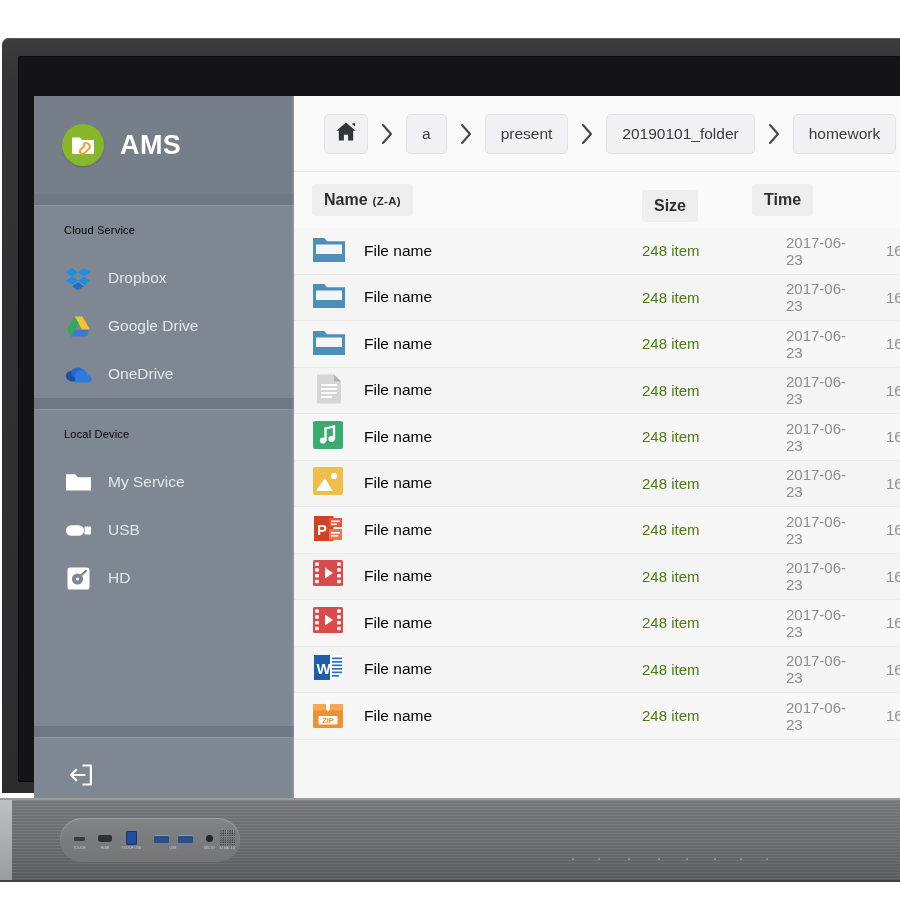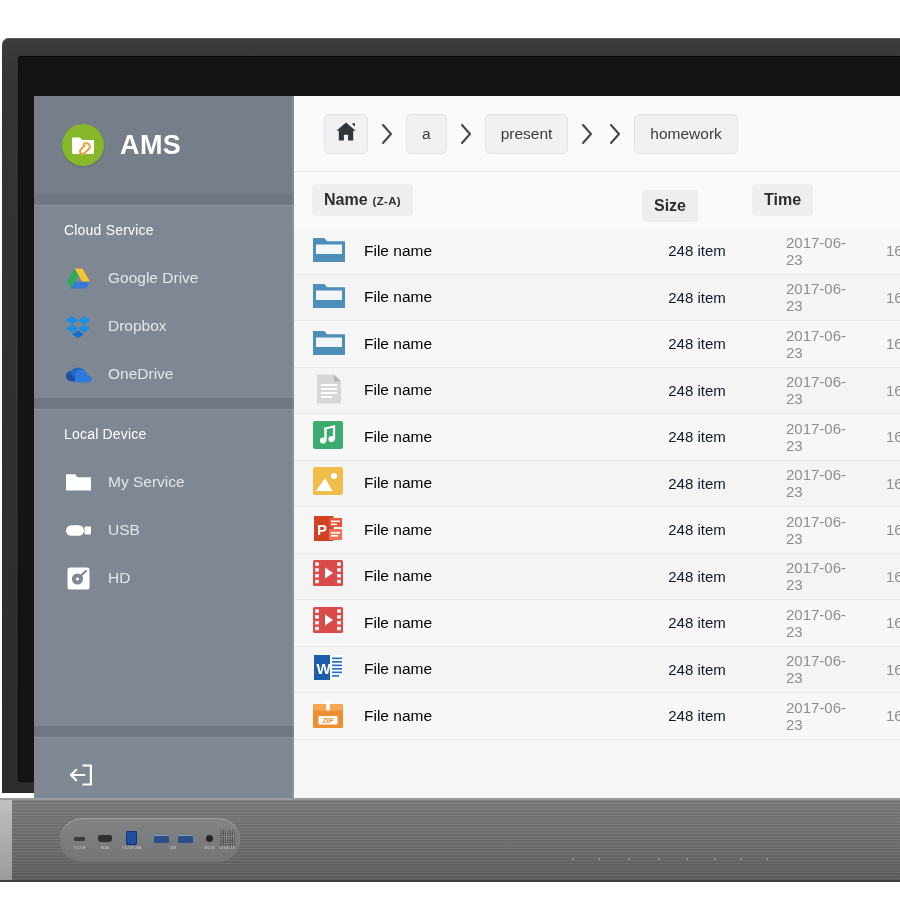--- a/index.html
+++ b/index.html
@@ -113,21 +113,21 @@
   .sb-row {
     height: 48px; display: flex; align-items: center; gap: 16px;
     padding-left: 30px; font-size: 15.5px; color: #e4e7ea;
   }
   .sb-row .ico { width: 28px; flex: 0 0 28px; display:flex; align-items:center; justify-content:center; }
   .sb-recent { background: #858d98; height: 50px; }
   .sb-divider { height: 11px; background: #6f7783; }
   .sb-hairline { height: 1px; background: rgba(255,255,255,.12); }
   .sb-head {
     height: 48px; display: flex; align-items: center; padding-left: 30px;
-    font-size: 14px; color: #ffffff; letter-spacing: .2px; text-align: center;
+    font-size: 11px; color: #000000; letter-spacing: .2px; text-align: center;
   }
   .sb-spacer { flex: 1 1 auto; background:#7f8792; }
   .sb-foot {
     height: 78px; display:flex; align-items:center; padding-left: 34px;
     background: #7f8792;
   }
 
   
   .sb-edge { position:absolute; right:0; top:0; bottom:0; width:2px; background: rgba(255,255,255,.10); }
 
@@ -173,21 +173,21 @@
   .rows { flex: 1 1 auto; overflow: hidden; background:#f6f6f7; }
   .row {
     height: 46.5px; display: flex; align-items: center;
     border-bottom: 1px solid #e9e9eb;
     background: #f7f7f8;
     padding-left: 18px;
   }
   .row:nth-child(even) { background: #f4f4f5; }
   .cell-name { width: 330px; flex: 0 0 330px; display:flex; align-items:center; gap: 18px; }
   .fn { font-size: 15.5px; color: #000000; }
-  .cell-size { width: 110px; flex: 0 0 110px; font-size: 15px; color: #0f172a; text-align: center; }
+  .cell-size { width: 110px; flex: 0 0 110px; font-size: 15px; color: #4d7c0f; text-align: left; }
   .cell-date { width: 108px; flex: 0 0 108px; font-size: 15px; color: #8d8d92; padding-left: 34px; }
   .cell-time { flex: 0 0 auto; font-size: 15px; color: #8d8d92; padding-left: 26px; }
 
   .ficon { width: 34px; height: 34px; flex: 0 0 34px; position: relative; }
 </style>
 </head>
 <body>
 
 <div id="photo">
 
@@ -212,43 +212,43 @@
               </svg>
             </div>
             <div class="brand-title">AMS</div>
           </div>
 
 
           <div class="sb-divider"></div>
           <div class="sb-hairline"></div>
 
           <div class="sb-head">Cloud Service</div>
-
-          <div class="sb-row">
-            <span class="ico">
-              <svg width="25" height="23" viewBox="0 0 25 23" aria-hidden="true">
-                <path d="M8.6 1.5h7.8l7.6 13.2h-7.8z" fill="#f5c531"></path>
-                <path d="M8.6 1.5 1 14.7l3.9 6.8 7.6-13.2z" fill="#2fa95a"></path>
-                <path d="M4.9 21.5h15.3l3.8-6.8H8.8z" fill="#3b79d8"></path>
-              </svg>
-            </span>
-            <span>Google Drive</span>
-          </div>
 
           <div class="sb-row">
             <span class="ico">
               <svg width="26" height="24" viewBox="0 0 26 24" aria-hidden="true">
                 <path d="M6.9 2 .9 6.2l6 4.2 6.1-4.2z" fill="#1a8fe8"></path>
                 <path d="M19.1 2l-6.1 4.2 6.1 4.2 6-4.2z" fill="#1a8fe8"></path>
                 <path d="M.9 14.6l6 4.2 6.1-4.2-6.1-4.2z" fill="#1a8fe8"></path>
                 <path d="M25.1 14.6l-6-4.2-6.1 4.2 6.1 4.2z" fill="#1a8fe8"></path>
                 <path d="M7.1 20.2l5.9 4 5.9-4-5.9-3.9z" fill="#1470cf"></path>
               </svg>
             </span>
             <span>Dropbox</span>
+          </div>
+
+          <div class="sb-row">
+            <span class="ico">
+              <svg width="25" height="23" viewBox="0 0 25 23" aria-hidden="true">
+                <path d="M8.6 1.5h7.8l7.6 13.2h-7.8z" fill="#f5c531"></path>
+                <path d="M8.6 1.5 1 14.7l3.9 6.8 7.6-13.2z" fill="#2fa95a"></path>
+                <path d="M4.9 21.5h15.3l3.8-6.8H8.8z" fill="#3b79d8"></path>
+              </svg>
+            </span>
+            <span>Google Drive</span>
           </div>
 
           <div class="sb-row">
             <span class="ico">
               <svg width="27" height="19" viewBox="0 0 27 19" aria-hidden="true">
                 <ellipse cx="8" cy="11" rx="7.2" ry="5.6" fill="#1c4fa1"></ellipse>
                 <ellipse cx="13" cy="8" rx="7" ry="5.4" fill="#2668c9"></ellipse>
                 <path d="M10 17.5h12.6c2.4 0 4-1.6 4-3.6s-1.8-3.6-4-3.6c-.4-3.3-3-5.6-6.2-5.6-3 0-5.4 2-6.2 4.6z" fill="#2f7bdd"></path>
               </svg>
             </span>
@@ -333,20 +333,21 @@
                   <path d="M3 2l8 9-8 9" fill="none" stroke="#44474b" stroke-width="2.1" stroke-linecap="round" stroke-linejoin="round"></path>
                 </svg>
             </span>
             <div class="crumb">present</div>
 
             <span class="chev">
               <svg width="14" height="22" viewBox="0 0 14 22">
                   <path d="M3 2l8 9-8 9" fill="none" stroke="#44474b" stroke-width="2.1" stroke-linecap="round" stroke-linejoin="round"></path>
                 </svg>
             </span>
+            <div class="crumb">20190101_folder</div>
 
             <span class="chev">
               <svg width="14" height="22" viewBox="0 0 14 22">
                   <path d="M3 2l8 9-8 9" fill="none" stroke="#44474b" stroke-width="2.1" stroke-linecap="round" stroke-linejoin="round"></path>
                 </svg>
             </span>
             <div class="crumb">homework</div>
           </div>
 
           <div class="colhead">

